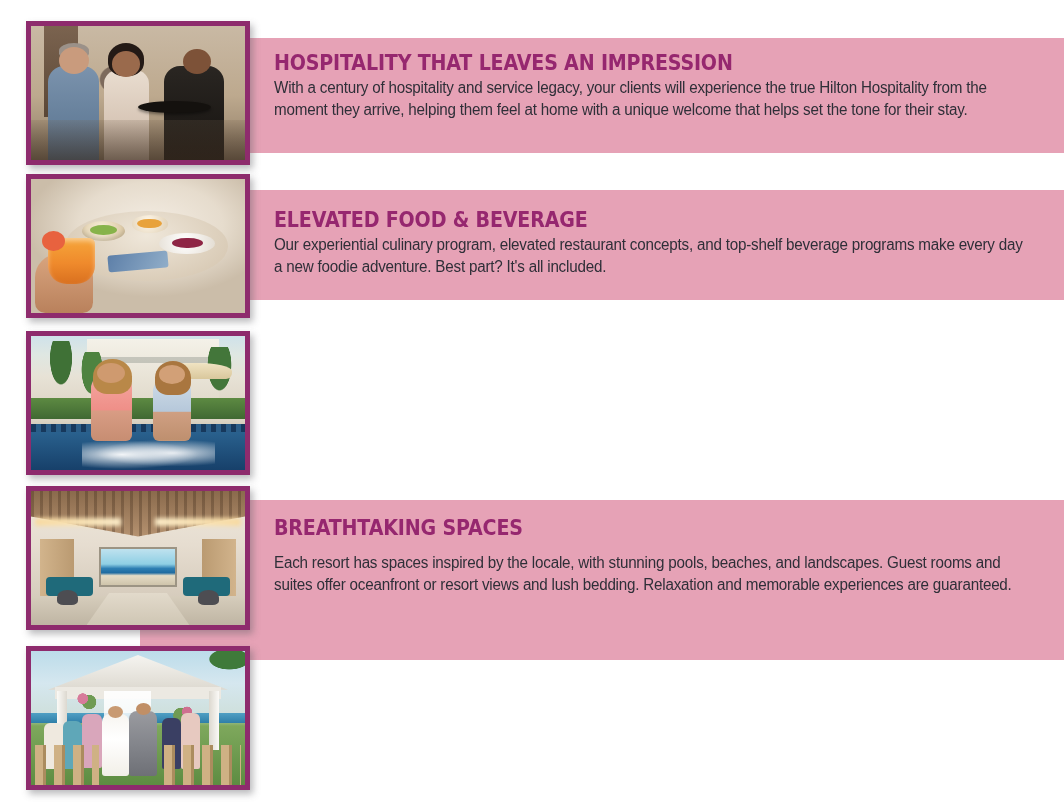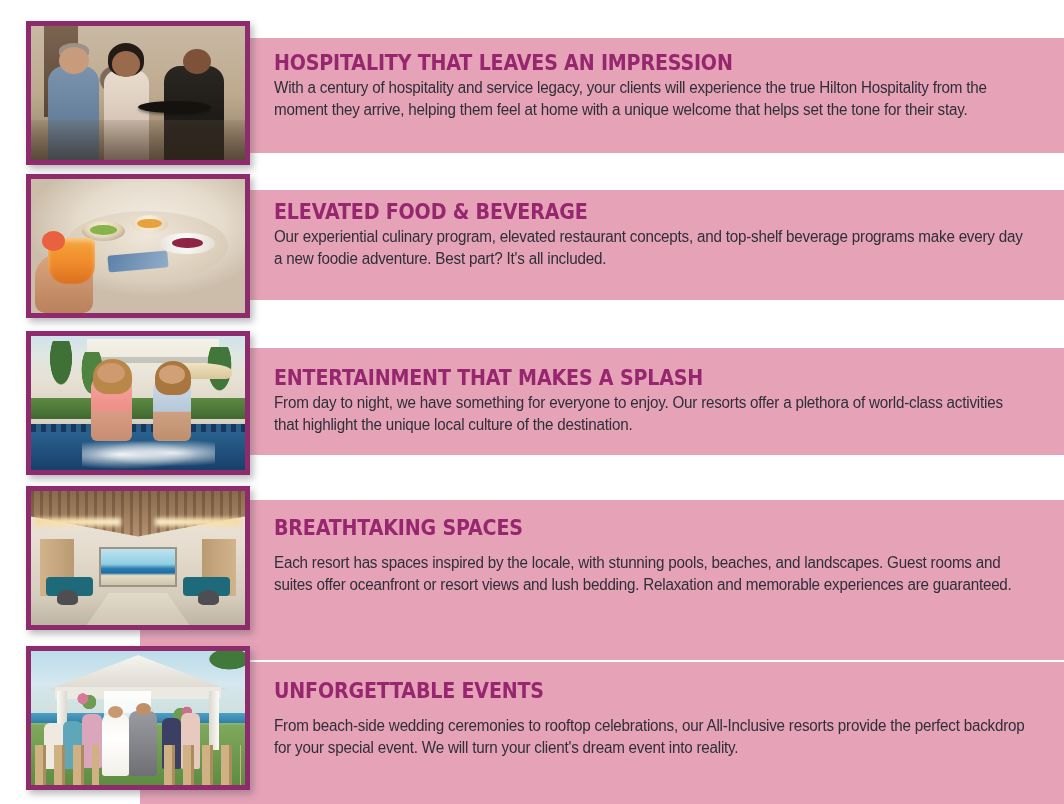--- a/index.html
+++ b/index.html
@@ -305,43 +305,37 @@
       <div class="w-wom"></div>
         <div class="w-wom-hair"></div>
         <div class="w-wom-h"></div>
       <div class="w-staff"></div>
         <div class="w-staff-h"></div>
         <div class="w-tray"></div>
     </div>
   </div>
 
   <div class="band" style="top:190px;height:110px;">
-    <div class="band-text" style="top:10px;">
+    <div class="band-text" style="top:18px;">
       <h2 class="sec-title">ELEVATED FOOD &amp; BEVERAGE</h2>
       <p class="sec-body">Our experiential culinary program, elevated restaurant concepts, and top-shelf beverage programs make every day a new foodie adventure. Best part? It's all included.</p>
     </div>
   </div>
   <div class="photo-frame" style="top:174px;">
     <div class="photo ph-food">
       <div class="f-table"></div>
       <div class="f-bowl1"></div>
         <div class="f-bowl2"></div>
         <div class="f-plate"></div>
       <div class="f-napkin"></div>
       <div class="f-hand"></div>
         <div class="f-drink"></div>
     </div>
   </div>
 
-  <div class="band" style="top:348px;height:107px;">
-    <div class="band-text" style="top:18px;">
-      <h2 class="sec-title">ENTERTAINMENT THAT MAKES A SPLASH</h2>
-      <p class="sec-body">From day to night, we have something for everyone to enjoy. Our resorts offer a plethora of world-class activities that highlight the unique local culture of the destination.</p>
-    </div>
-  </div>
   <div class="photo-frame" style="top:331px;">
     <div class="photo ph-pool">
       <div class="p-bld"></div>
       <div class="p-palm1"></div>
         <div class="p-palm2"></div>
         <div class="p-palm3"></div>
       <div class="p-umb"></div>
       <div class="p-hedge"></div>
         <div class="p-deck"></div>
       <div class="p-water"></div>
@@ -373,26 +367,20 @@
       <div class="l-floor"></div>
         <div class="l-runner"></div>
       <div class="l-door"></div>
       <div class="l-sofaL"></div>
         <div class="l-sofaR"></div>
       <div class="l-potL"></div>
         <div class="l-potR"></div>
     </div>
   </div>
 
-  <div class="band" style="top:662px;height:142px;">
-    <div class="band-text" style="top:17px;">
-      <h2 class="sec-title">UNFORGETTABLE EVENTS</h2>
-      <p class="sec-body" style="margin-top:11px;">From beach-side wedding ceremonies to rooftop celebrations, our All-Inclusive resorts provide the perfect backdrop for your special event. We will turn your client's dream event into reality.</p>
-    </div>
-  </div>
   <div class="photo-frame" style="top:646px;">
     <div class="photo ph-wed">
       <div class="w-sea"></div>
       <div class="w-palm"></div>
       <div class="w-gaz-r"></div>
         <div class="w-gaz-b"></div>
       <div class="w-pillL"></div>
         <div class="w-pillR"></div>
       <div class="w-drape"></div>
       <div class="w-flwL"></div>

